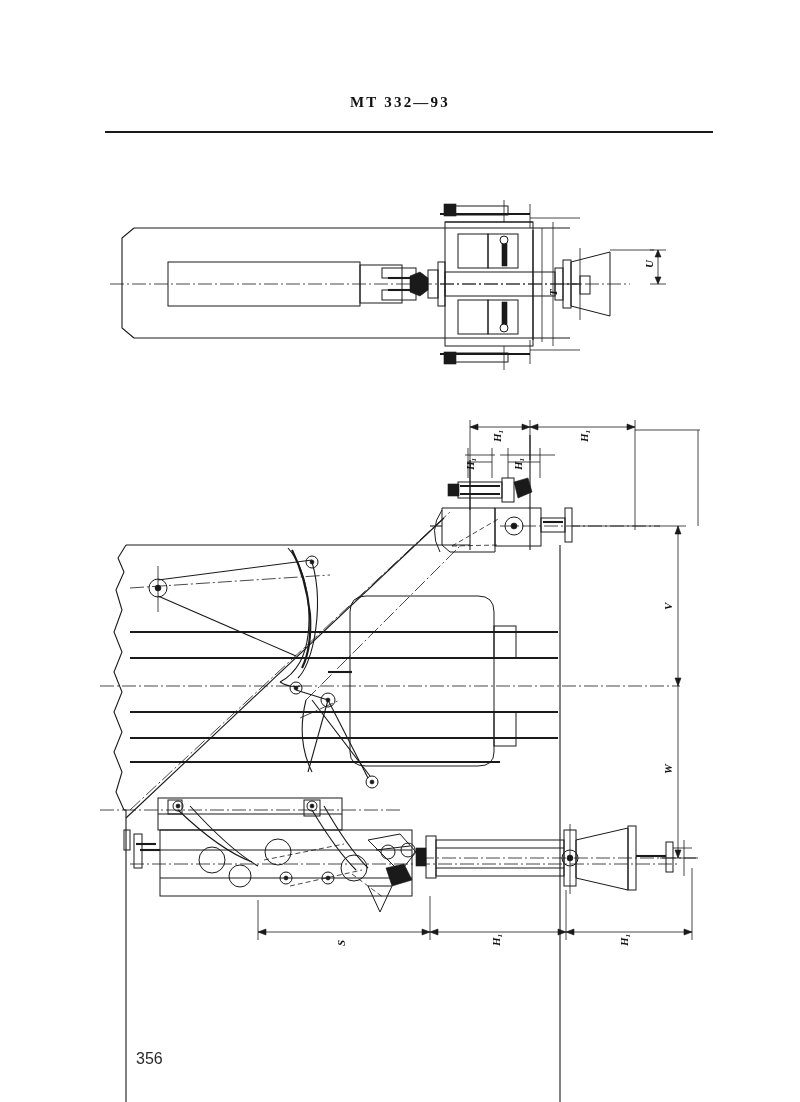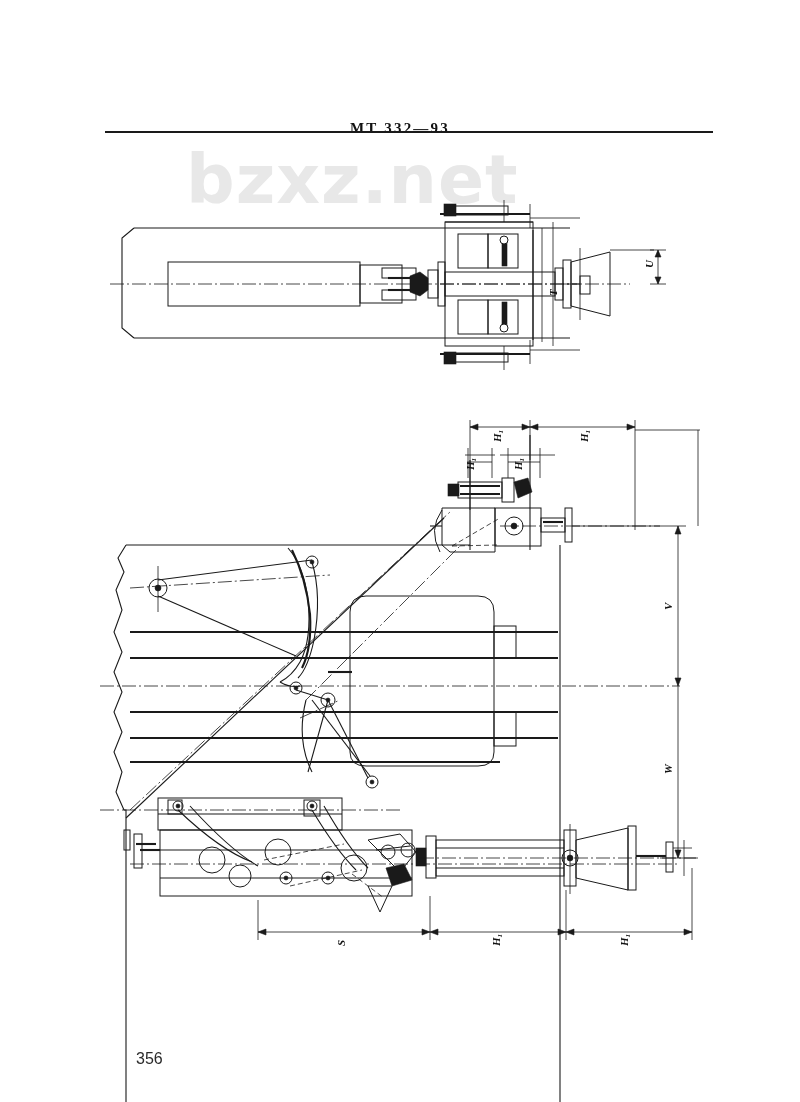--- a/index.html
+++ b/index.html
@@ -15,21 +15,21 @@
     width: 800px;
     height: 1102px;
     background: #ffffff;
     overflow: hidden;
   }
 
   
   #header-title {
     position: absolute;
     left: 0;
-    top: 120px;
+    top: 94px;
     width: 800px;
     text-align: center;
     font-family: "Liberation Serif", serif;
     font-weight: bold;
     font-size: 15px;
     letter-spacing: 2.2px;
     color: #111;
   }
   #header-rule {
     position: absolute;
@@ -90,21 +90,20 @@
   .nofill { fill:none; stroke:#1a1a1a; stroke-width:1.0; }
 </style>
 </head>
 <body>
 
 <div id="page">
 
   <div id="header-title">MT 332—93</div>
   <div id="header-rule"></div>
 
-  <div id="watermark">bzxz.net</div>
 
   <div class="dwg" id="dwg-top">
     <svg width="580" height="175" viewBox="0 0 580 175">
 
       <path class="ln" d="M24 28 L460 28"></path>
       <path class="ln" d="M24 28 L12 38 L12 128 L24 138"></path>
       <path class="ln" d="M24 138 L460 138"></path>
 
       <path class="ln-d" d="M0 84 L470 84"></path>
 

